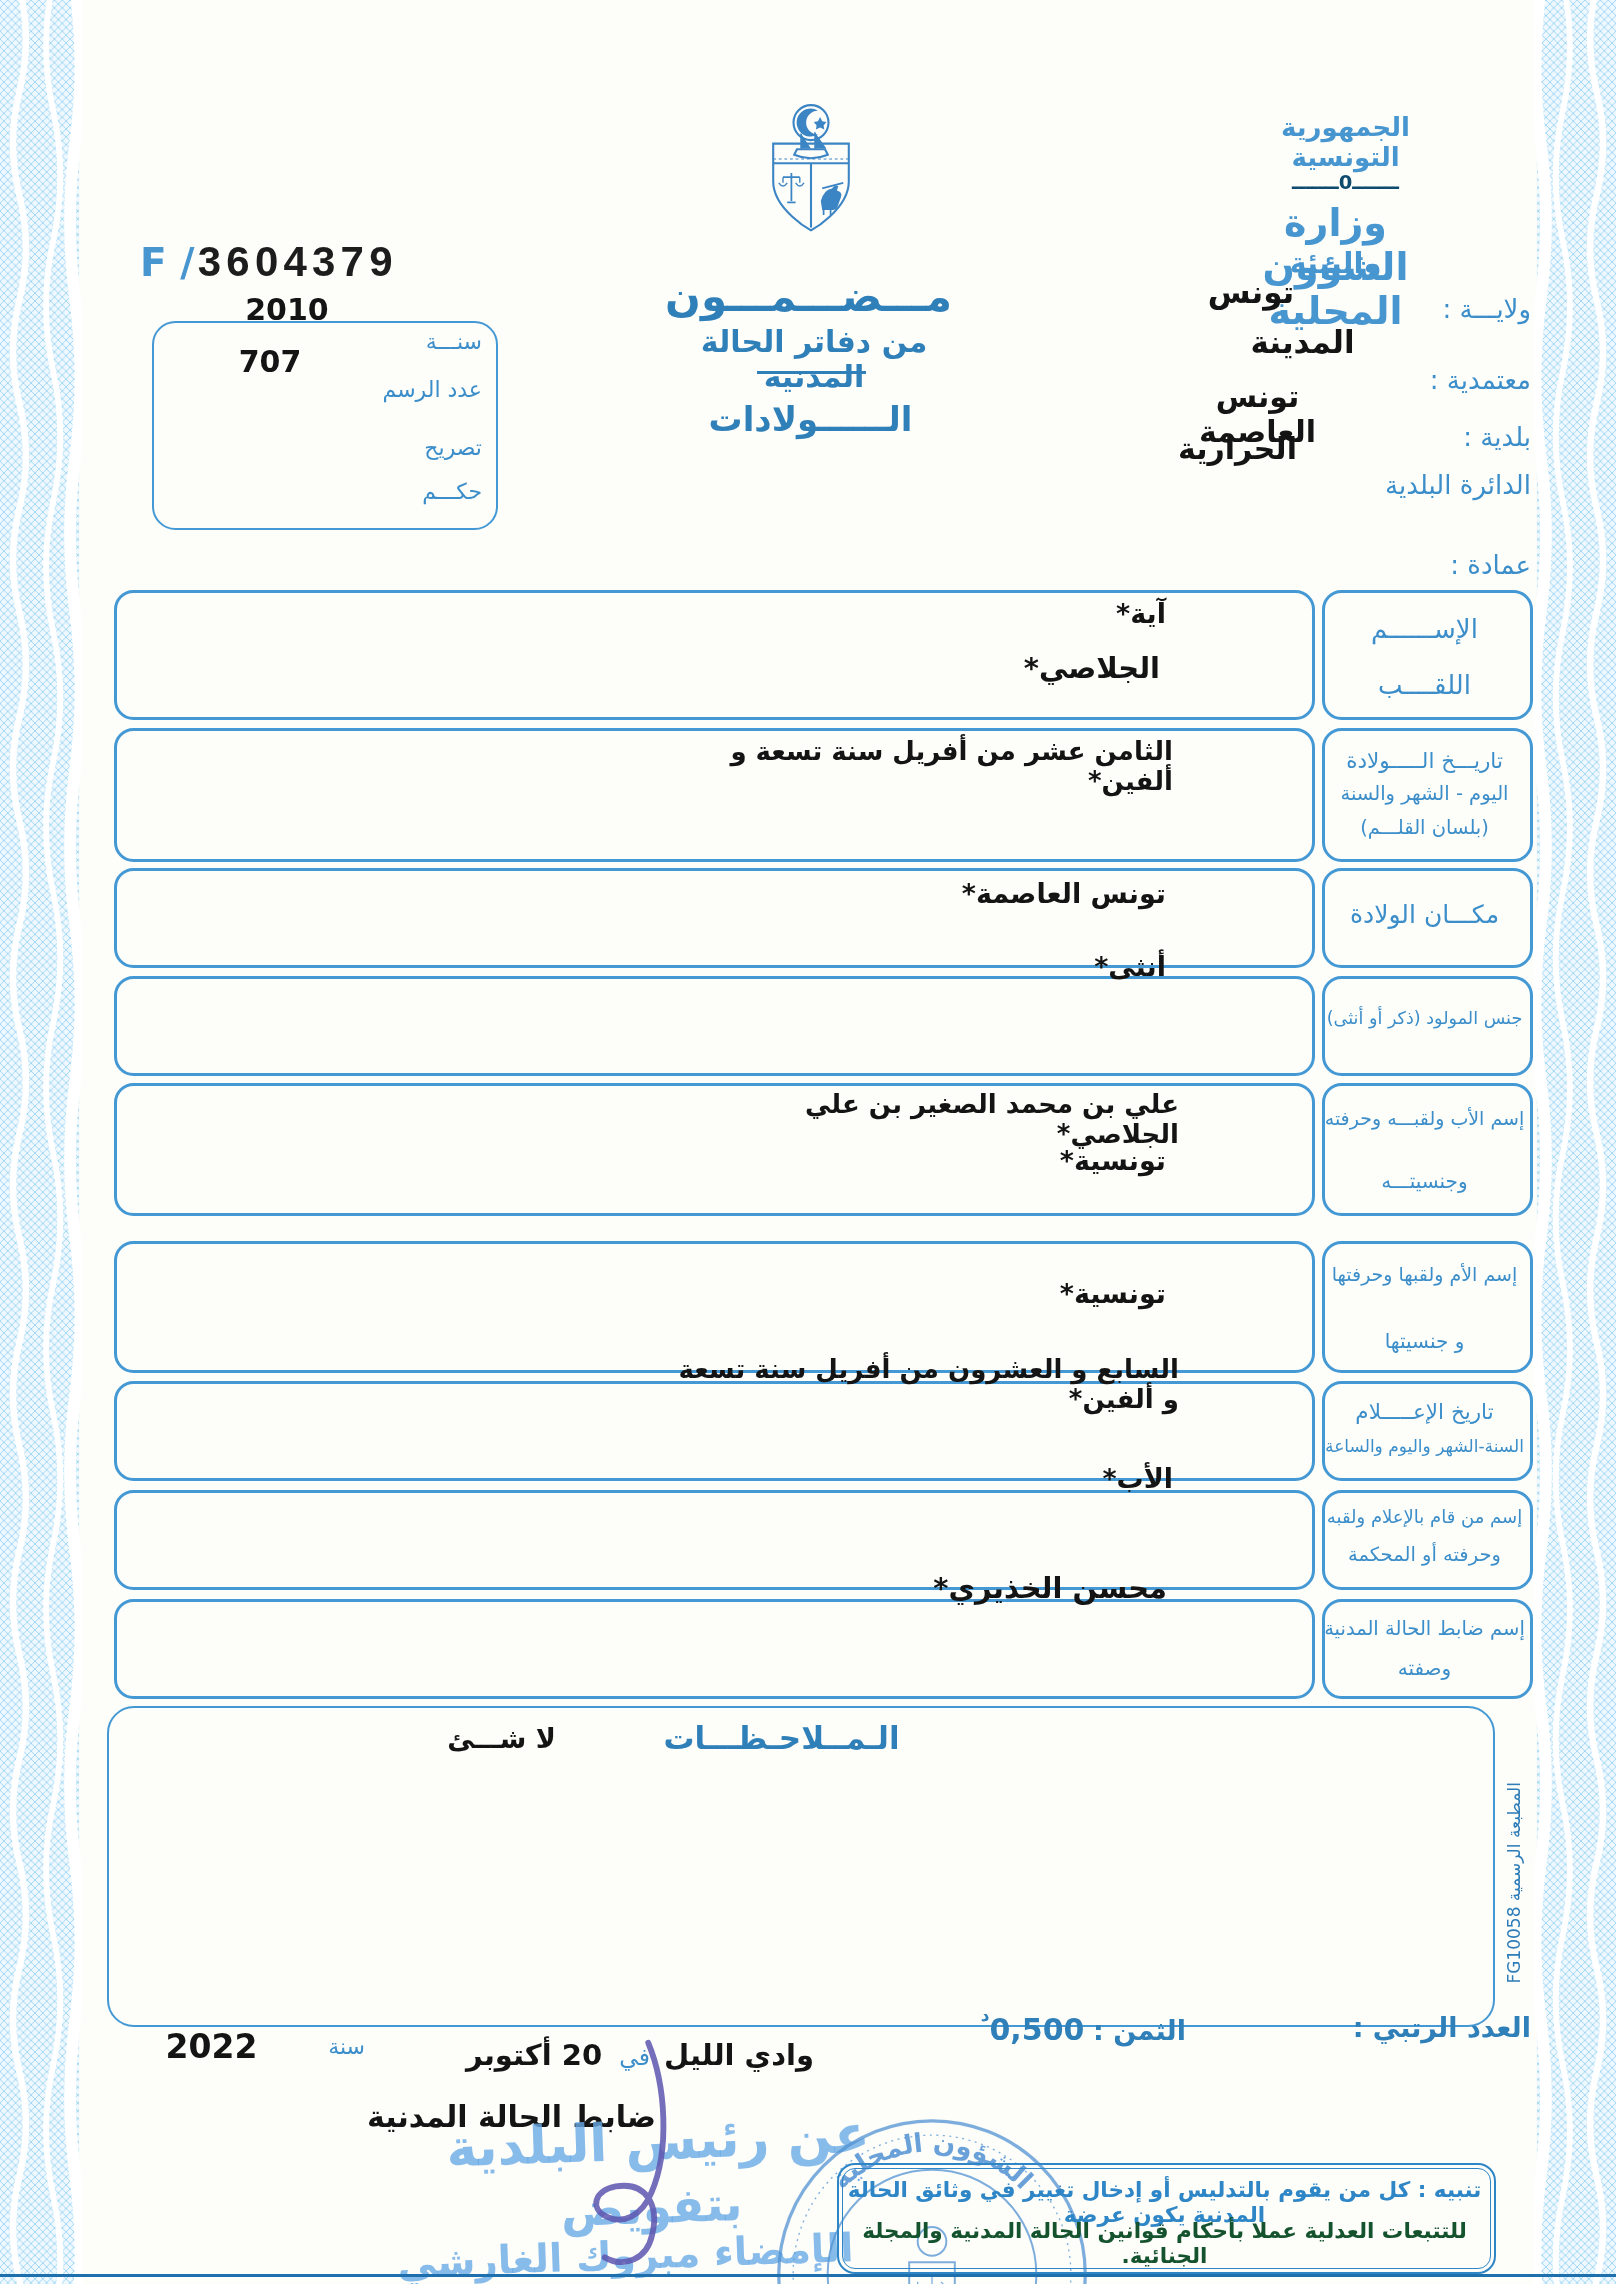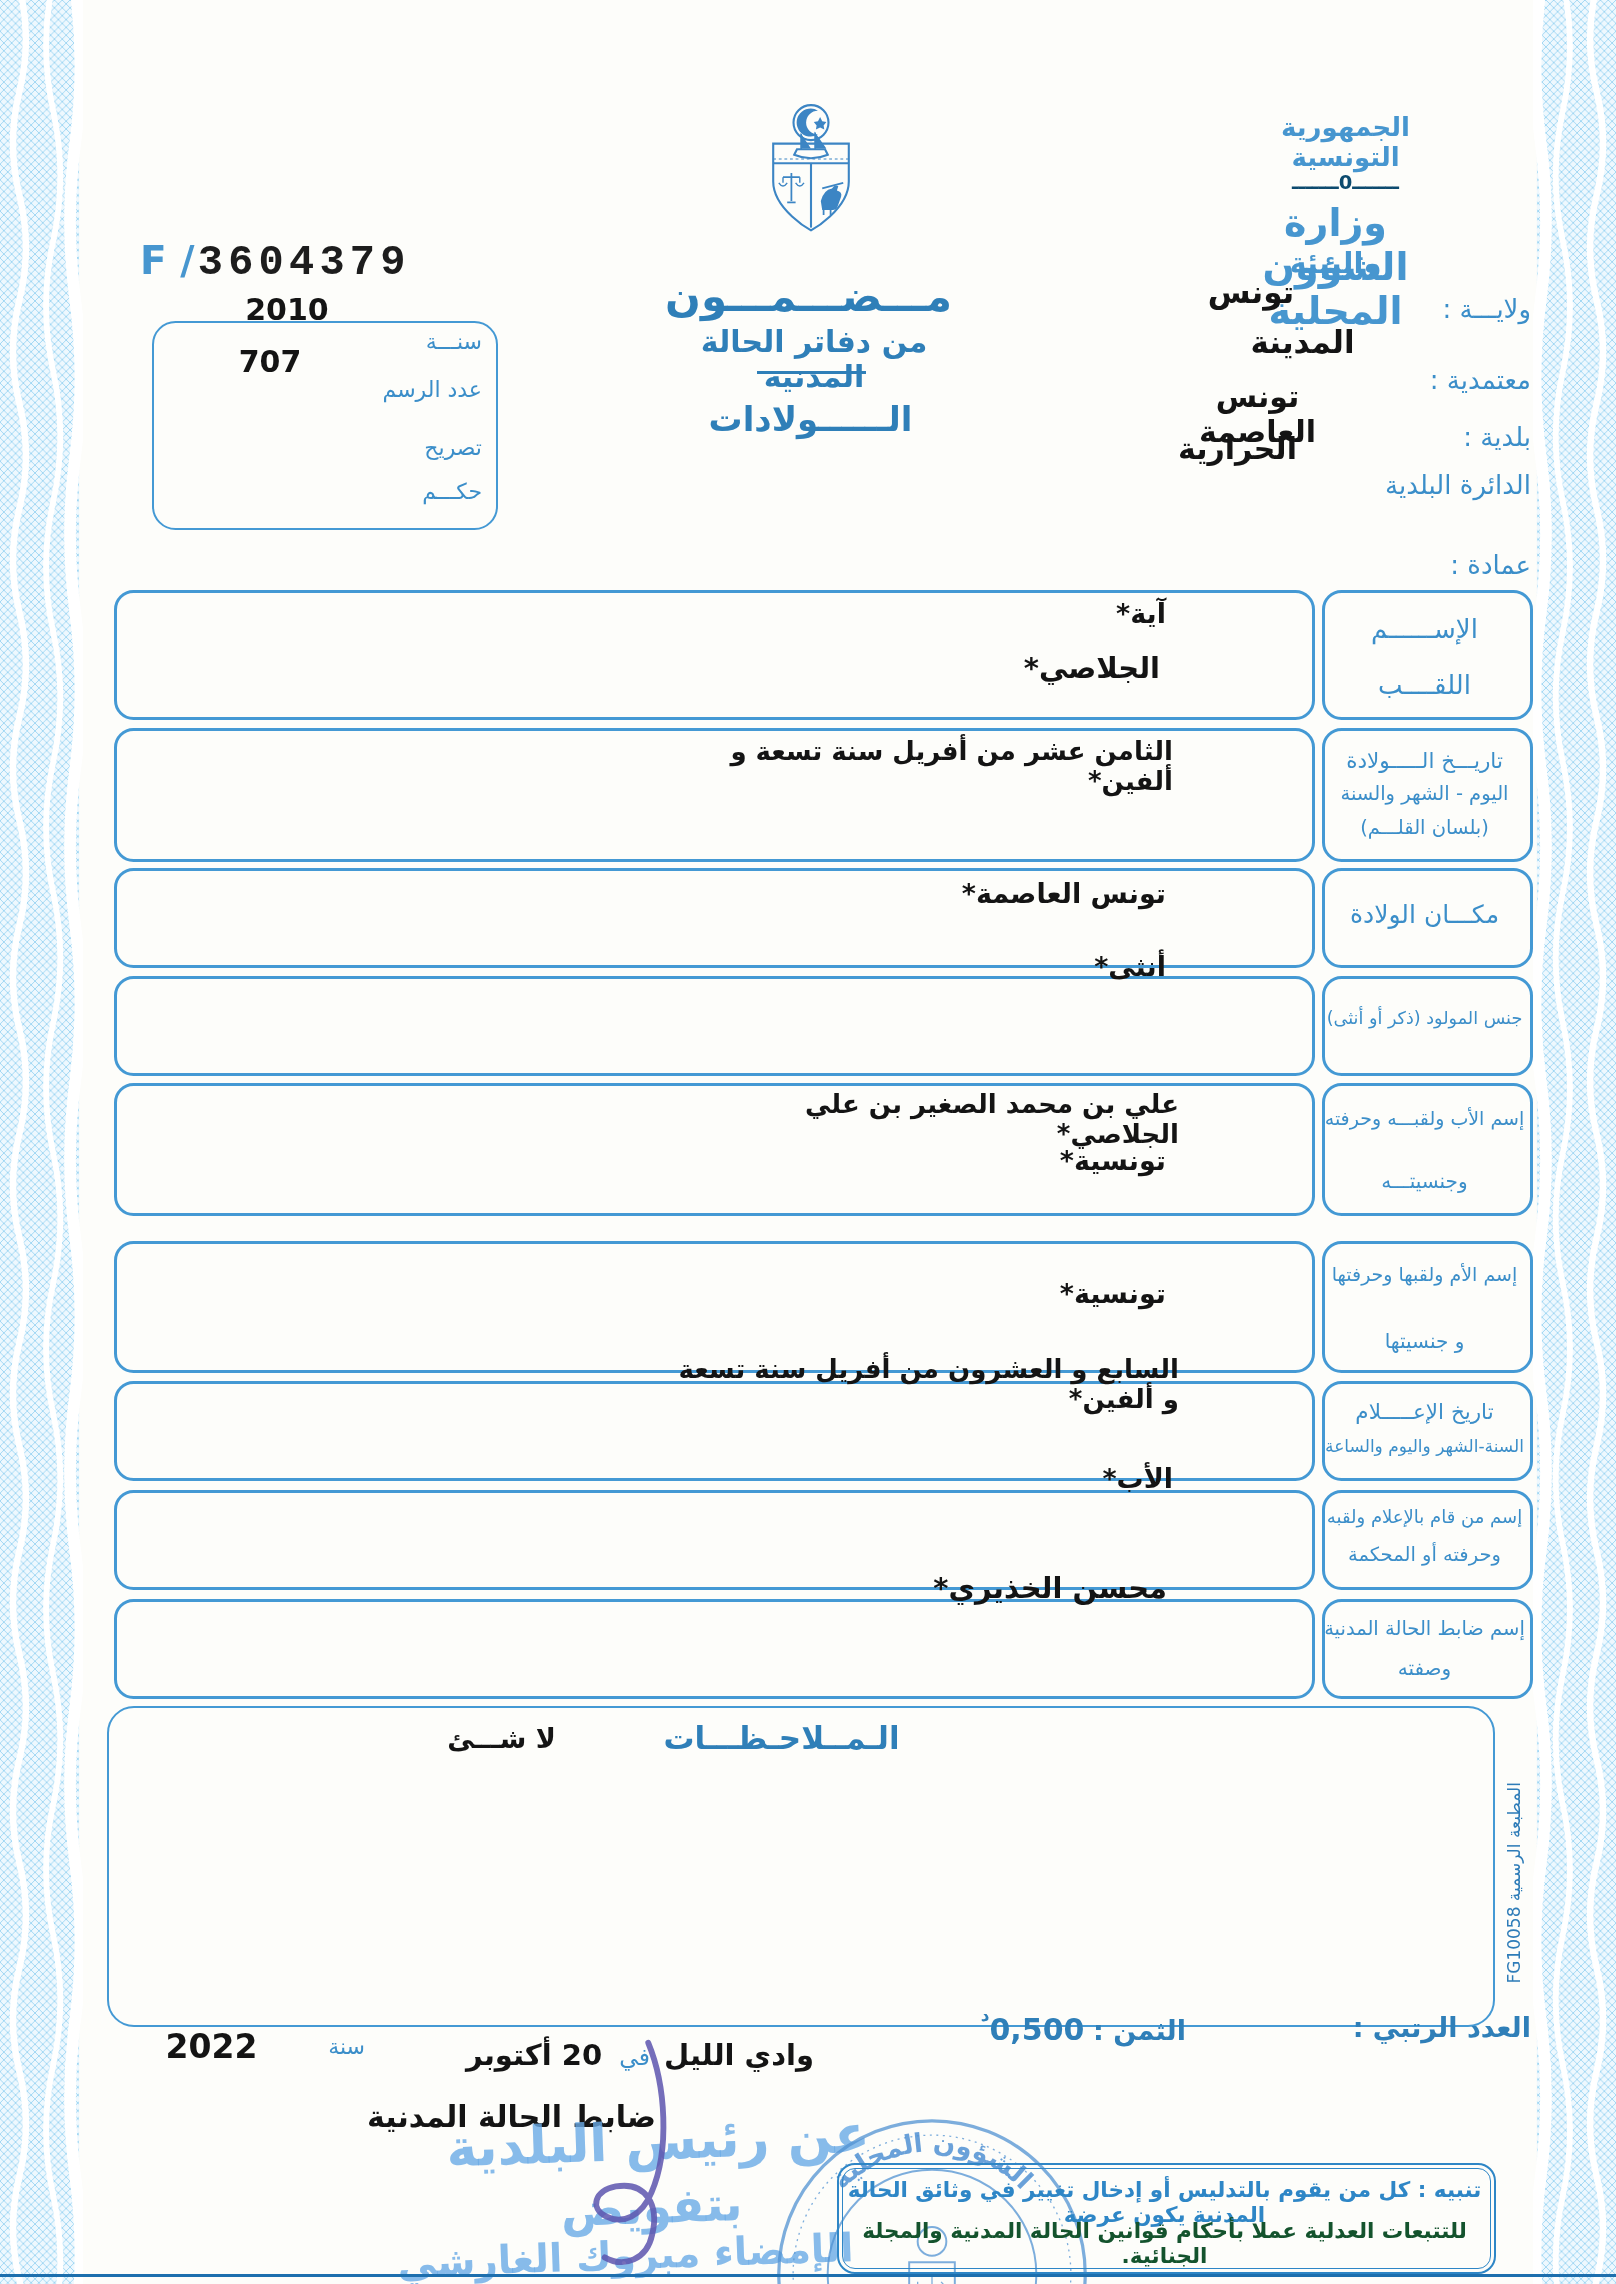--- a/index.html
+++ b/index.html
@@ -17,21 +17,21 @@
   .rt{text-align:right;}
   .lbl{color:#3b8ec9;}              
   .bt{color:#2f7fb8;font-weight:bold;}  
   .blk{color:#141414;font-weight:bold;} 
   .box{position:absolute;border:3.3px solid #4499d4;border-radius:19.5px;background:transparent;}
   .nbox{position:absolute;border:2.6px solid #4499d4;border-radius:27px;}
   .sbox{position:absolute;border:2.6px solid #4499d4;border-radius:23.5px;}
   .wbox{position:absolute;border:2px solid #2e86c6;border-radius:18px;}
   .wbox::after{content:"";position:absolute;inset:3.3px;border:1.3px solid #2e86c6;border-radius:13px;}
   .stampTxt{color:rgba(105,170,230,0.8);font-weight:bold;letter-spacing:1.3px;}
-  .mono{font-family:Liberation Mono, monospace;}
+  .mono{font-family:Liberation Sans, sans-serif;}
   sup.cur{font-size:17px;position:relative;top:-9px;}
   .underline-bar{position:absolute;height:2.6px;background:#2f7fb8;}
   .edgeline{position:absolute;height:2.6px;background:#1d6fae;left:0;width:1616px;}
 </style>
 </head>
 <body>
 
 <div class="page">
 
   <svg class="abs" style="left:0;top:0" width="83" height="2284" viewBox="0 0 128 3506" preserveAspectRatio="none">

